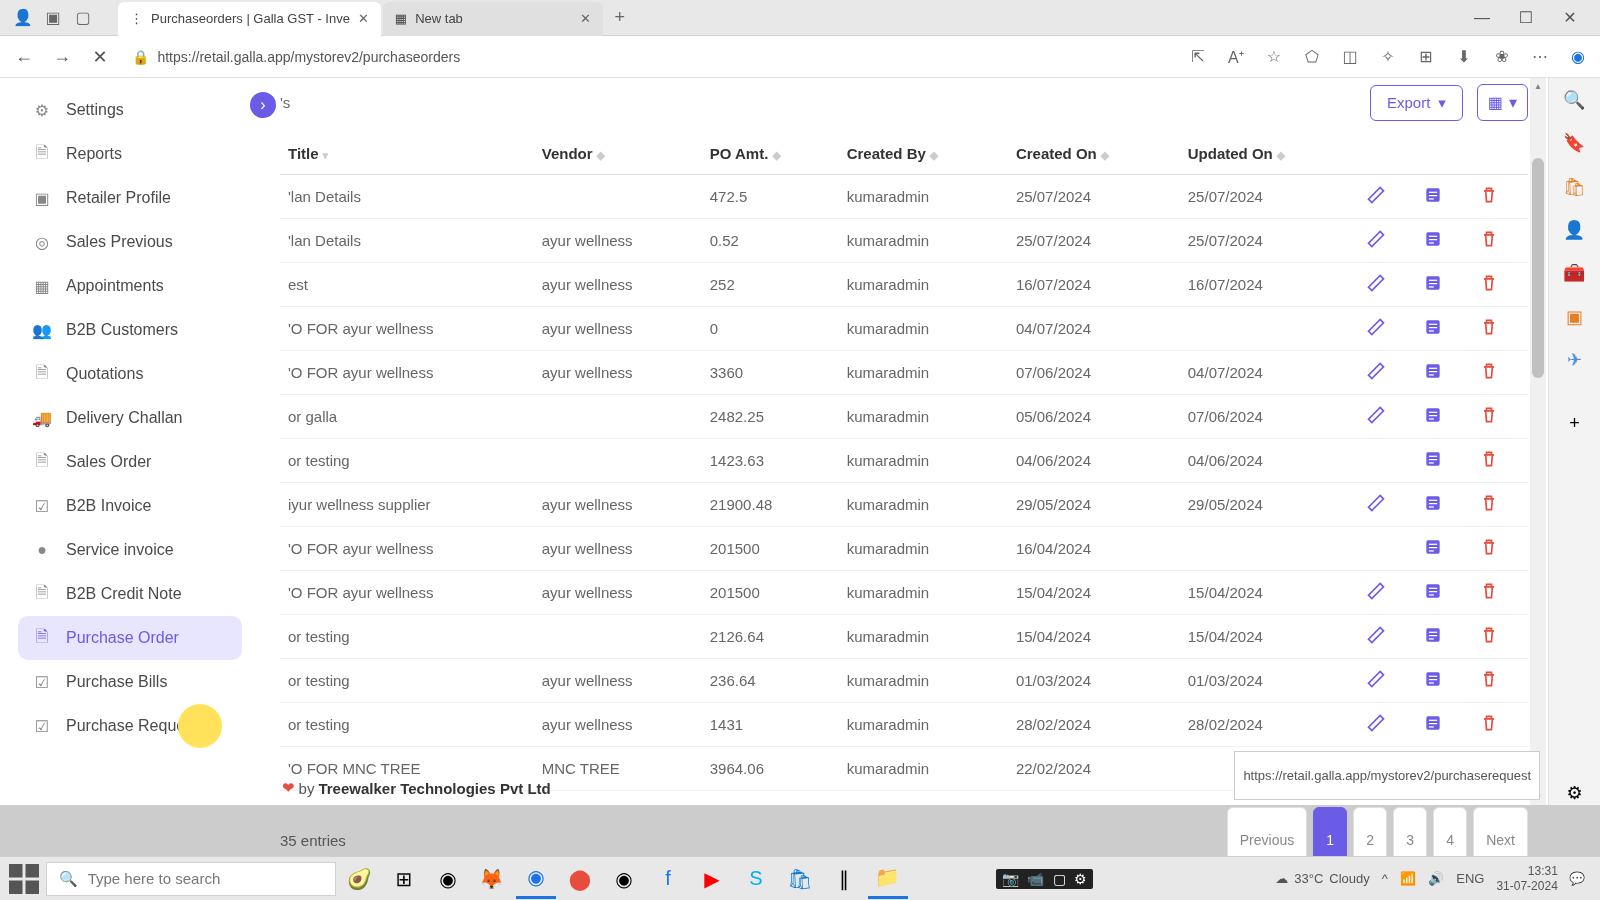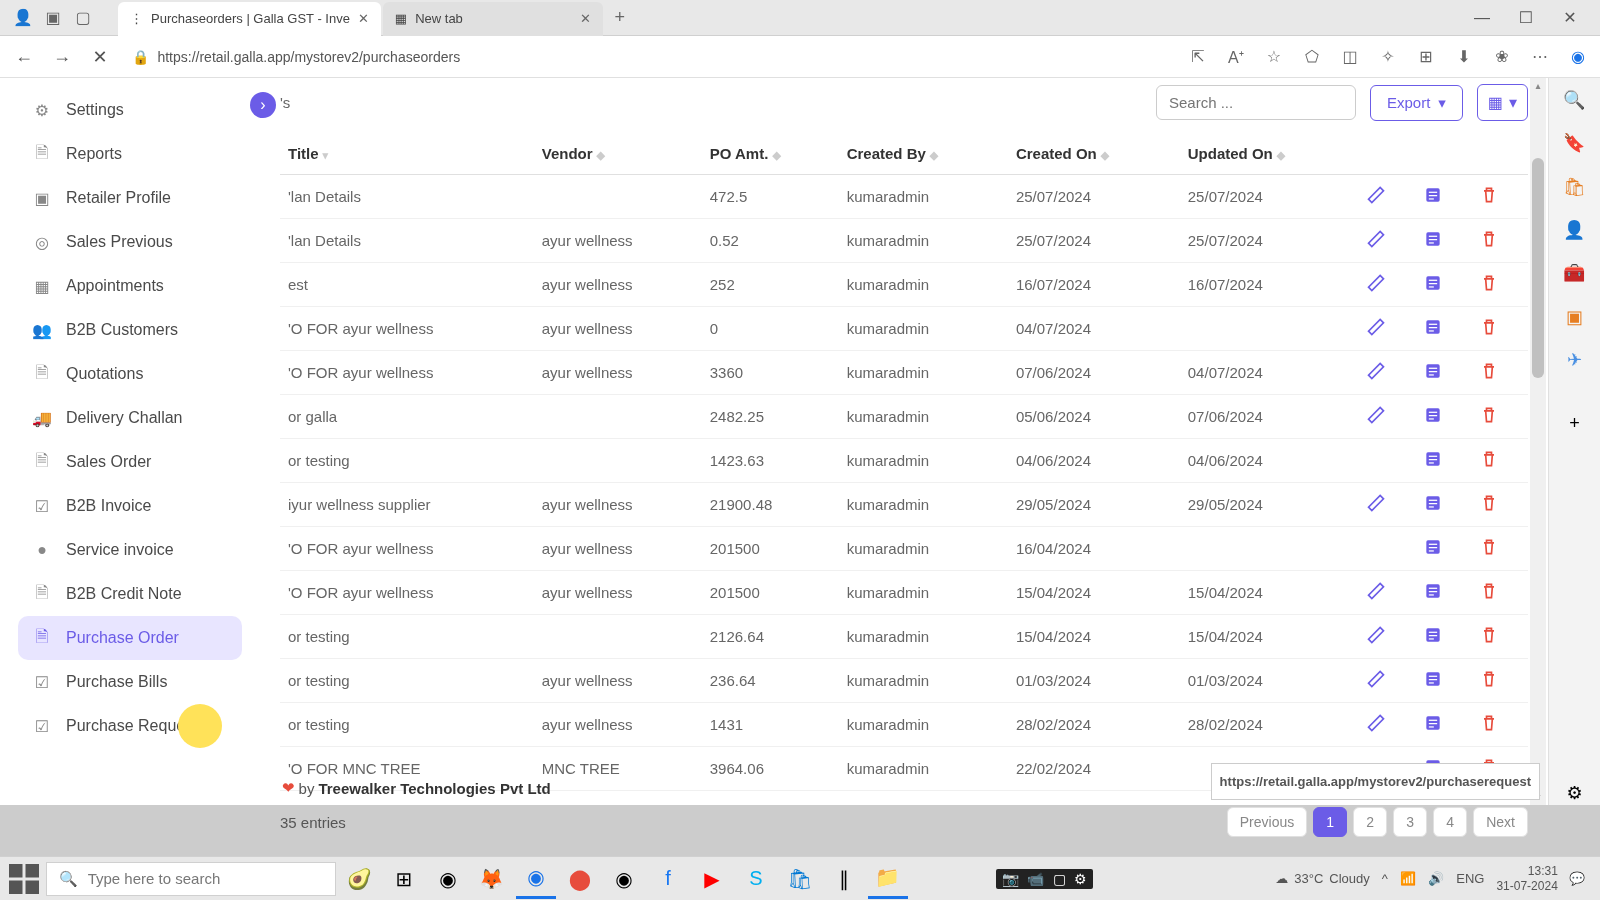--- a/index.html
+++ b/index.html
@@ -52,28 +52,28 @@
 th .sort { color:#ccc; font-size:11px; margin-left:4px; }
 td { font-size:15px; color:#666; padding:10px 8px; border-bottom:1px solid #f0f0f0; }
 .act-icon { width:20px; height:20px; display:inline-flex; align-items:center; justify-content:center; }
 .ic-edit { color:#6b5ce7; }
 .ic-doc { color:#6b5ce7; }
 .ic-del { color:#e74c3c; }
 
 .footer-row { display:flex; align-items:center; padding:16px 0; }
 .entries { color:#555; font-size:15px; }
 .pagination { margin-left:auto; display:flex; gap:6px; }
-.page-btn { border:1px solid #e0e0e0; border-radius:6px; padding:6px 12px; font-size:14px; color:#888; background:#fff; min-width:34px; text-align:center; }
+.page-btn { border:1px solid #e0e0e0; border-radius:6px; padding:24px 12px; font-size:14px; color:#888; background:#fff; min-width:34px; text-align:center; }
 .page-btn.active { background:#6b5ce7; color:#fff; border-color:#6b5ce7; }
 
 .credit { position:absolute; bottom:103px; left:282px; font-size:15px; color:#555; display:flex; align-items:center; gap:4px; }
 .credit .heart { color:#e74c3c; }
 .credit b { color:#333; font-weight:600; }
 
-.status-tip { position:absolute; bottom:100px; right:60px; background:#fff; border:1px solid #ccc; padding:10px 8px; font-size:13px; color:#555;font-weight:bold; }
+.status-tip { position:absolute; bottom:100px; right:60px; background:#fff; border:1px solid #ccc; padding:16px 8px; font-size:13px; color:#555; }
 
 .scroll-track { position:absolute; right:54px; top:78px; bottom:95px; width:16px; background:#f0f0f0; }
 .scroll-thumb { position:absolute; right:2px; top:80px; width:12px; height:220px; background:#c0c0c0; border-radius:6px; }
 .sc-arrow { position:absolute; right:2px; width:12px; height:12px; color:#888; font-size:10px; text-align:center; }
 
 
 .taskbar { position:absolute; bottom:0; left:0; right:0; height:44px; background:#e8e8e8; display:flex; align-items:center; padding:0 6px; gap:4px; border-top:1px solid #d0d0d0; }
 .tb-start { width:36px; height:36px; display:flex; align-items:center; justify-content:center; }
 .tb-search { display:flex; align-items:center; gap:10px; background:#fff; padding:0 12px; height:34px; width:290px; color:#777; font-size:15px; border:1px solid #d0d0d0; }
 .tb-icon { width:40px; height:40px; display:flex; align-items:center; justify-content:center; font-size:20px; }
@@ -199,21 +199,20 @@
         <span>Purchase Request</span>
       <span class="highlight-circle" style="left:160px; top:0px"></span>
     </div>
   </div>
 
   <div class="main">
     <div class="collapse-btn">›</div>
     <div class="top-row">
       <span style="color:#666;font-size:15px">'s</span>
       <div class="spacer"></div>
-      <input class="search-box" placeholder="Search ..." style="">
       <div class="export-btn">
           <span>Export</span>
           <span>▾</span>
         </div>
       <div class="grid-btn">
           <span>▦</span>
           <span>▾</span>
         </div>
     </div>
 

